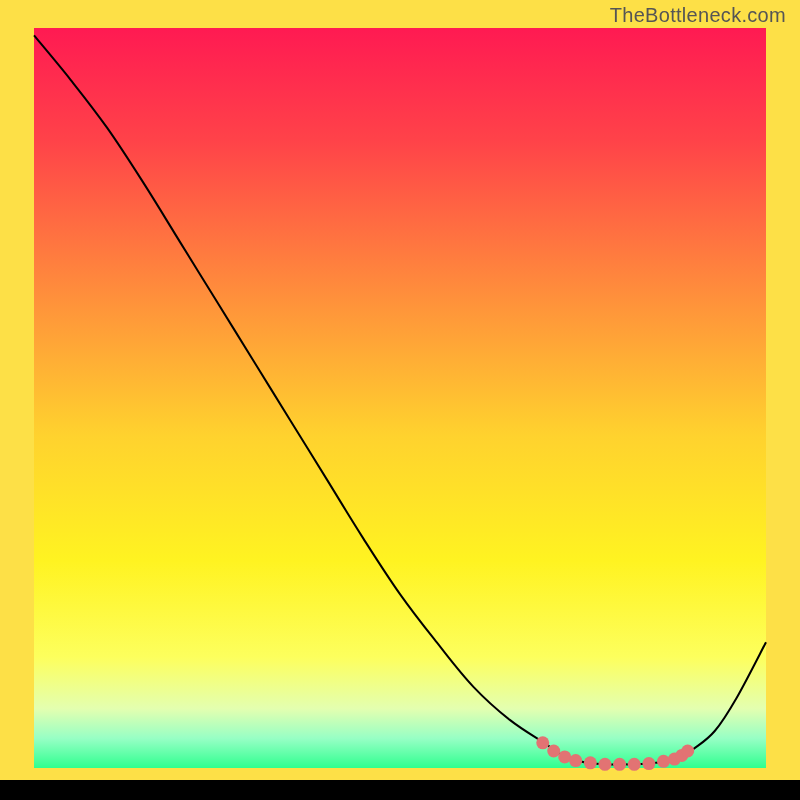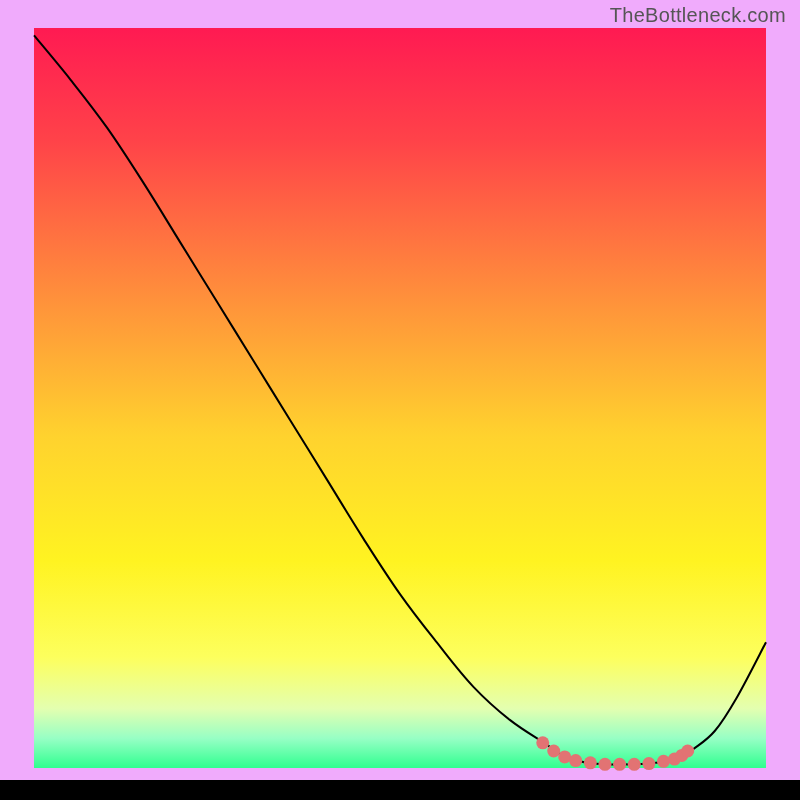--- a/index.html
+++ b/index.html
@@ -8,21 +8,21 @@
     background: #000;
     width: 800px;
     height: 800px;
     overflow: hidden;
     font-family: Arial, sans-serif;
   }
   .chart-container {
     position: relative;
     width: 800px;
     height: 780px;
-    background: #f0abfc;
+    background: #fde047;
   }
   .watermark {
     position: absolute;
     top: 4px;
     right: 14px;
     color: #555;
     font-size: 20px;
     font-weight: 500;
     z-index: 10;
     letter-spacing: 0.3px;

